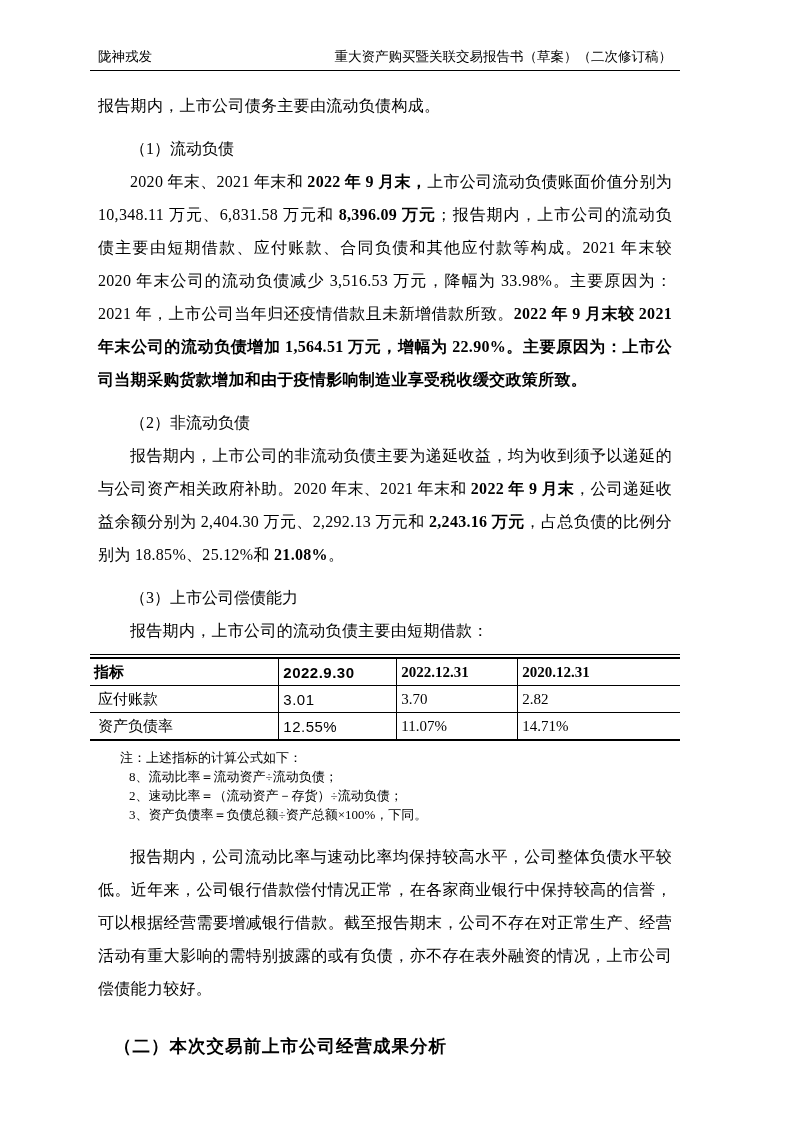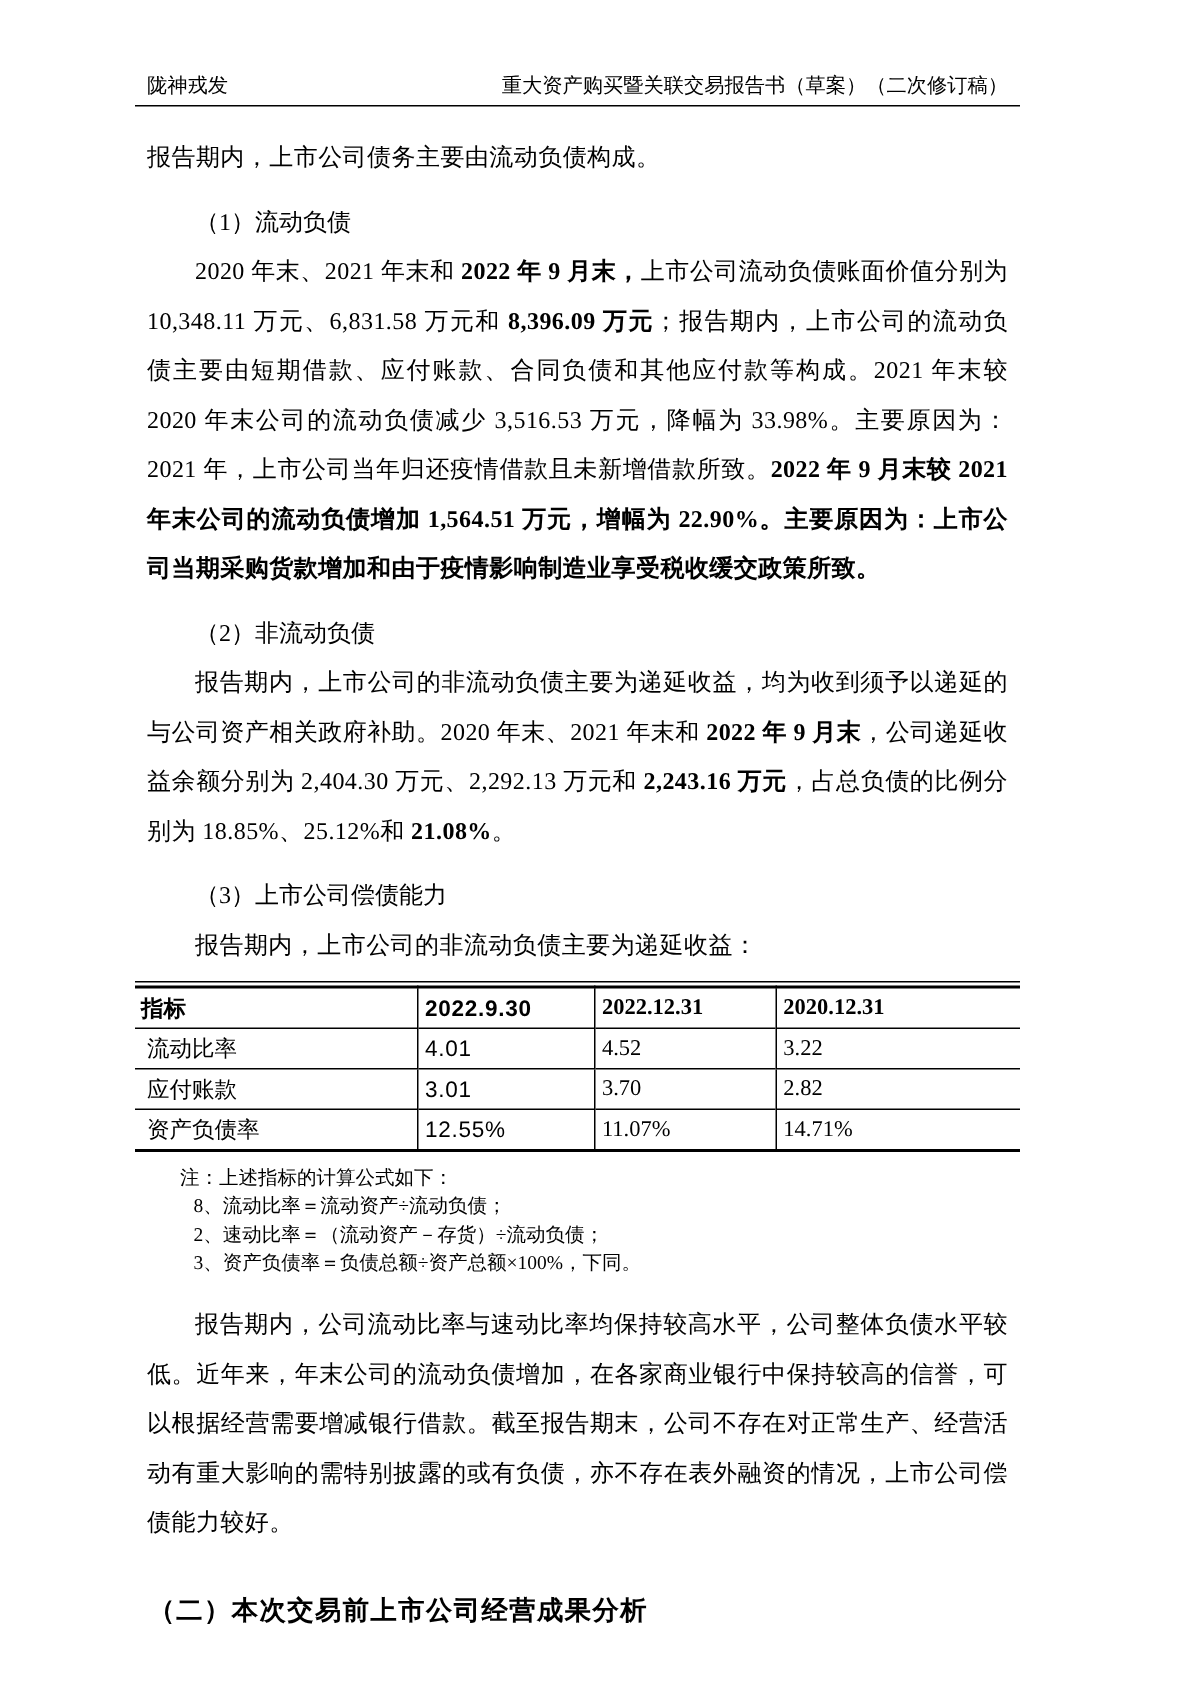--- a/index.html
+++ b/index.html
@@ -97,21 +97,21 @@
     margin: 7px 8px 0 8px;
     padding-left: 22px;
     font-size: 13px;
     line-height: 19px;
   }
   .notes .note-line { margin: 0; }
   .notes .item { padding-left: 9px; }
   
   .closing { margin-top: 16px; }
   .next-heading {
-    margin: 29px 8px 0 9px;
+    margin: 29px 8px 0 24px;
     font-family: "Liberation Sans", "DejaVu Sans", sans-serif;
     font-size: 17.5px;
     font-weight: 700;
     letter-spacing: 1px;
     line-height: 24px;
   }
 </style>
 </head>
 <body>
 
@@ -140,45 +140,39 @@
 
   <p class="para indent">
     <span>报告期内，上市公司的非流动负债主要为递延收益，均为收到须予以递延的与公司资产相关政府补助。2020 年末、2021 年末和 </span><span class="b">2022 年 9 月末</span><span>，公司递延收益余额分别为 2,404.30 万元、2,292.13 万元和 </span><span class="b">2,243.16 万元</span><span>，占总负债的比例分别为 18.85%、25.12%和 </span><span class="b">21.08%</span><span>。</span>
   </p>
 
   <p class="subhead">
     <span>（3）上市公司偿债能力</span>
   </p>
 
   <p class="para indent">
-    <span>报告期内，上市公司的非流动负债主要为递延收益：</span>
+    <span>报告期内，上市公司的流动负债主要由短期借款：</span>
   </p>
 
   <div class="table-wrap">
     <table class="rpt">
       <colgroup>
           <col class="c1">
           <col class="c2">
           <col class="c3">
           <col class="c4">
         </colgroup>
       <tbody>
           <tr>
         <th>指标</th>
         <th class="hdr-sans">2022.9.30</th>
         <th>2022.12.31</th>
         <th>2020.12.31</th>
       </tr>
       <tr>
-        <td class="lbl">流动比率</td>
-        <td class="val-bold">4.01</td>
-        <td>4.52</td>
-        <td>3.22</td>
-      </tr>
-      <tr>
         <td class="lbl">应付账款</td>
         <td class="val-bold">3.01</td>
         <td>3.70</td>
         <td>2.82</td>
       </tr>
       <tr>
         <td class="lbl">资产负债率</td>
         <td class="val-bold">12.55%</td>
         <td>11.07%</td>
         <td>14.71%</td>
@@ -188,20 +182,20 @@
   </div>
 
   <div class="notes">
     <p class="note-line">注：上述指标的计算公式如下：</p>
     <p class="note-line item">8、流动比率＝流动资产÷流动负债；</p>
     <p class="note-line item">2、速动比率＝（流动资产－存货）÷流动负债；</p>
     <p class="note-line item">3、资产负债率＝负债总额÷资产总额×100%，下同。</p>
   </div>
 
   <p class="para indent closing">
-    <span>报告期内，公司流动比率与速动比率均保持较高水平，公司整体负债水平较低。近年来，年末公司的流动负债增加，在各家商业银行中保持较高的信誉，可以根据经营需要增减银行借款。截至报告期末，公司不存在对正常生产、经营活动有重大影响的需特别披露的或有负债，亦不存在表外融资的情况，上市公司偿债能力较好。</span>
+    <span>报告期内，公司流动比率与速动比率均保持较高水平，公司整体负债水平较低。近年来，公司银行借款偿付情况正常，在各家商业银行中保持较高的信誉，可以根据经营需要增减银行借款。截至报告期末，公司不存在对正常生产、经营活动有重大影响的需特别披露的或有负债，亦不存在表外融资的情况，上市公司偿债能力较好。</span>
   </p>
 
   <h2 class="next-heading">
     <span>（二）本次交易前上市公司经营成果分析</span>
   </h2>
 
 </div>
 
 </body></html>

